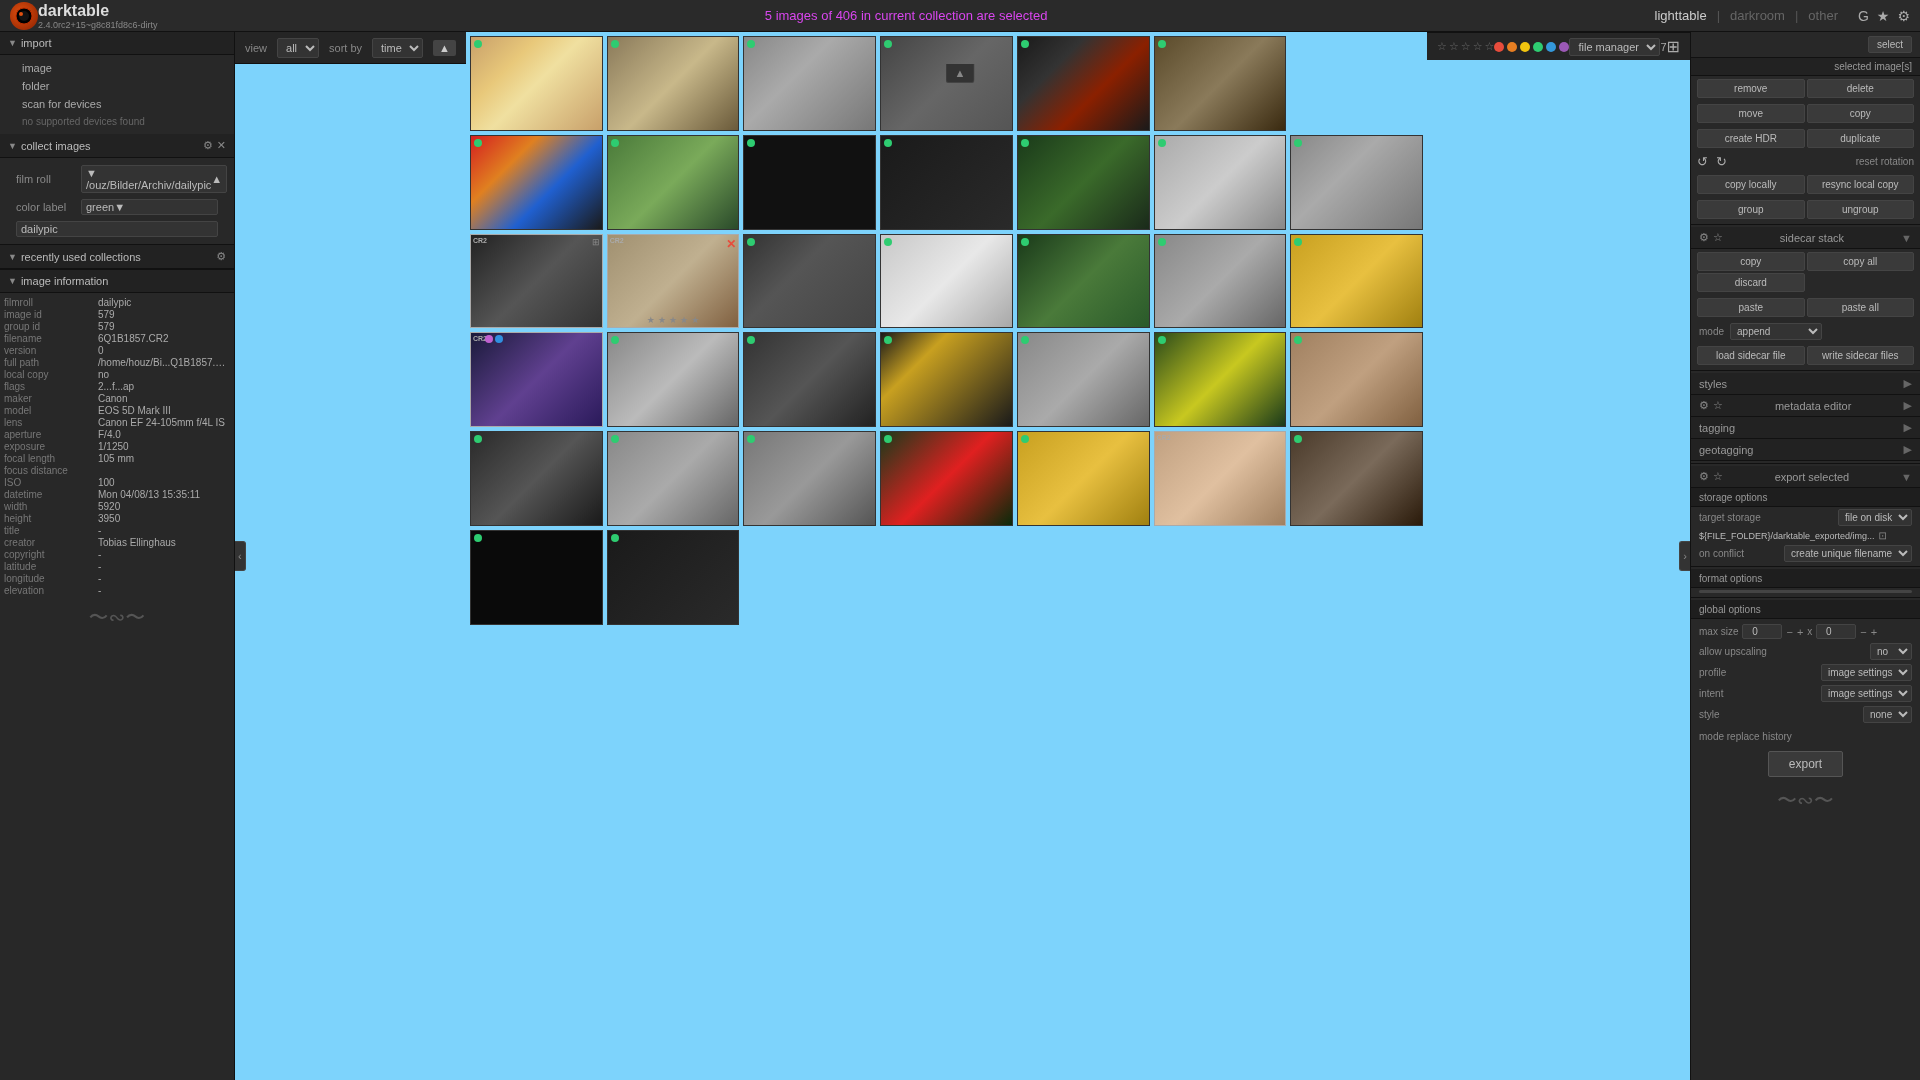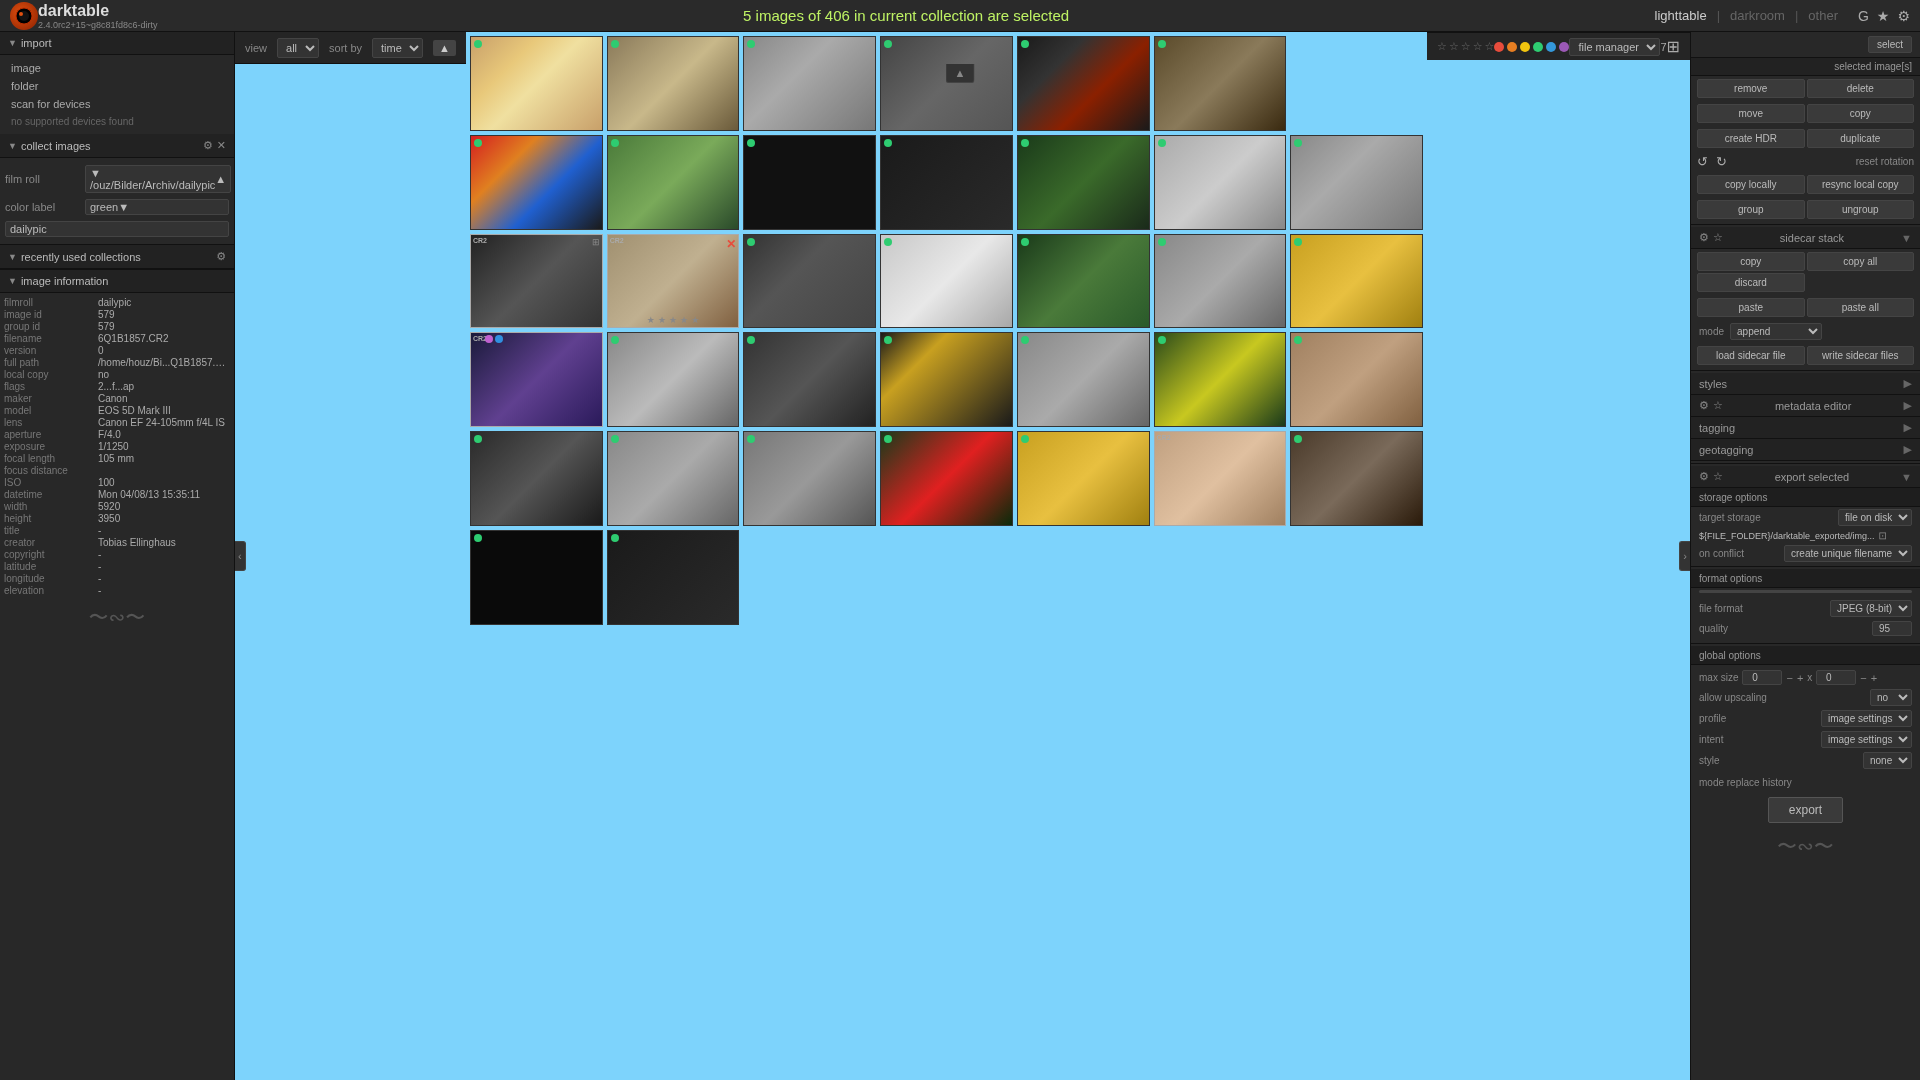--- a/index.html
+++ b/index.html
@@ -37,21 +37,21 @@
       background: radial-gradient(circle at 40% 40%, #e05010, #8b2000);
       display: flex;
       align-items: center;
       justify-content: center;
       font-size: 12px;
       color: #fff;
       font-weight: bold;
     }
     .app-title { font-size: 16px; color: #ddd; font-weight: bold; }
     .app-version { font-size: 9px; color: #888; }
-    .top-center { color: #bef264; font-size: 15px; }
+    .top-center { color: #d946ef; font-size: 13px; }
     .top-bar-right { display: flex; align-items: center; gap: 20px; }
     .top-nav { display: flex; gap: 10px; align-items: center; font-size: 13px; }
     .top-nav .active { color: #ccc; }
     .top-nav .inactive { color: #666; }
     .top-nav .sep { color: #555; }
     .top-icons { display: flex; gap: 8px; color: #aaa; font-size: 14px; }
 
     
     .main-layout {
       display: flex;
@@ -75,31 +75,31 @@
       gap: 4px;
       padding: 5px 8px;
       background: #222;
       cursor: pointer;
       border-bottom: 1px solid #111;
       color: #bbb;
     }
     .section-header .triangle { font-size: 9px; color: #888; }
     .section-header .title { font-size: 11px; color: #bbb; }
     .section-header .icons { margin-left: auto; display: flex; gap: 4px; color: #888; }
-    .section-content { padding: 4px 5px; }
+    .section-content { padding: 4px 16px; }
     .menu-item {
       padding: 3px 6px;
       cursor: pointer;
       color: #aaa;
       border-radius: 2px;
     }
     .collect-row {
       display: flex;
       align-items: center;
-      gap: 15px;
+      gap: 0;
       padding: 3px 0;
     }
     .collect-label { color: #888; width: 65px; flex-shrink: 0; }
     .collect-value {
       background: #333;
       color: #bbb;
       border: 1px solid #444;
       border-radius: 2px;
       padding: 1px 4px;
       flex: 1;
@@ -999,32 +999,20 @@
       </div>
 
       <div class="sep-line"></div>
 
       <div style="padding:3px 8px;background:#1e1e1e;border-bottom:1px solid #111">
         <span style="color:#999;font-size:10px">format options</span>
       </div>
       <div class="rp-slider-row">
         <div class="rp-slider"></div>
       </div>
-      <div class="rp-format-section">
-        <div class="rp-format-row">
-          <span class="rp-storage-label">file format</span>
-          <select class="rp-dropdown">
-            <option>JPEG (8-bit)</option>
-          </select>
-        </div>
-        <div class="rp-quality-row">
-          <span class="rp-storage-label">quality</span>
-          <input class="rp-number-input" type="number" value="95" style="">
-        </div>
-      </div>
 
       <div class="sep-line"></div>
 
       <div style="padding:3px 8px;background:#1e1e1e;border-bottom:1px solid #111">
         <span style="color:#999;font-size:10px">global options</span>
       </div>
       <div class="rp-global-section">
         <div class="rp-maxsize-row">
           <span class="rp-storage-label">max size</span>
           <input class="rp-number-input" type="number" value="0" style="">

